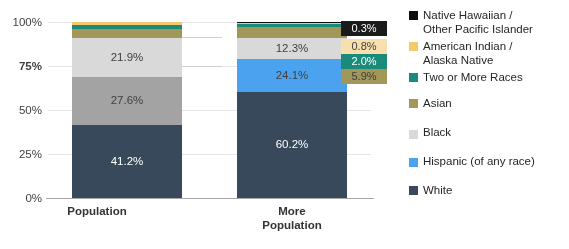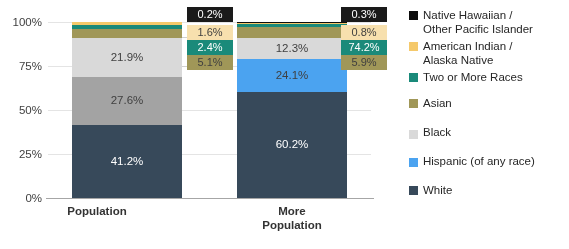--- a/index.html
+++ b/index.html
@@ -135,21 +135,21 @@
 
 <div id="chart-root">
 
   <div class="gridline" style="top:22px;"></div>
   <div class="gridline" style="top:66px;"></div>
   <div class="gridline" style="top:110px;"></div>
   <div class="gridline" style="top:154px;"></div>
   <div class="gridline baseline" style="top:198px;"></div>
 
   <div class="y-tick" style="top:22px;">100%</div>
-  <div class="y-tick" style="top:66px;">75%</div>
+  <div class="y-tick" style="top:66px;font-weight:bold;">75%</div>
   <div class="y-tick" style="top:110px;">50%</div>
   <div class="y-tick" style="top:154px;">25%</div>
   <div class="y-tick" style="top:198px;">0%</div>
 
   <div class="bar" style="left:72px; top:22px; height:176px;">
     <div class="seg" style="height:0.35px;  background:#0d0d0d;"></div>
     <div class="seg" style="height:2.82px;  background:#f5c96b;"></div>
     <div class="seg" style="height:4.22px;  background:#1a8a7a;"></div>
     <div class="seg" style="height:8.98px;  background:#a09758;"></div>
     <div class="seg" style="height:38.54px; background:#d9d9d9;">
@@ -158,26 +158,20 @@
     <div class="seg" style="height:48.58px; background:#a3a3a3;">
       <span class="seg-label dark">27.6%</span>
     </div>
     <div class="seg" style="height:72.51px; background:#37495a;">
       <span class="seg-label light">41.2%</span>
     </div>
   </div>
 
   <div class="leader" style="left:182px; top:37px; width:40px;"></div>
   <div class="leader" style="left:182px; top:66px; width:40px;"></div>
-  <div class="callout-stack" style="left:187px; top:7px;">
-    <div class="callout light-text" style="background:#1a1a1a; margin-bottom:3px;">0.2%</div>
-    <div class="callout dark-text" style="background:#f7e0ae;">1.6%</div>
-    <div class="callout light-text" style="background:#1a8a7a;">2.4%</div>
-    <div class="callout dark-text" style="background:#a09758;">5.1%</div>
-  </div>
 
   <div class="cat-label" style="left:22px; top:204px;">
     <div>Population</div>
   </div>
 
   <div class="bar" style="left:237px; top:22px; height:196px;">
     <div class="seg" style="height:0.53px;  background:#0d0d0d;"></div>
     <div class="seg" style="height:1.41px;  background:#f5c96b;"></div>
     <div class="seg" style="height:3.52px;  background:#1a8a7a;"></div>
     <div class="seg" style="height:10.38px; background:#a09758;"></div>
@@ -187,24 +181,24 @@
     <div class="seg" style="height:32.56px; background:#4ba3f0;">
       <span class="seg-label dark">24.1%</span>
     </div>
     <div class="seg" style="height:105.95px; background:#37495a;">
       <span class="seg-label light">60.2%</span>
     </div>
   </div>
 
   <div class="leader" style="left:346px; top:31px; width:28px;"></div>
   <div class="leader" style="left:346px; top:61px; width:28px;"></div>
-  <div class="callout-stack" style="left:341px; top:7px;">
+  <div class="callout-stack" style="left:341px; top:21px;">
     <div class="callout light-text" style="background:#1a1a1a; margin-bottom:3px;">0.3%</div>
     <div class="callout dark-text" style="background:#f7e0ae;">0.8%</div>
-    <div class="callout light-text" style="background:#1a8a7a;">74.2%</div>
+    <div class="callout light-text" style="background:#1a8a7a;">2.0%</div>
     <div class="callout dark-text" style="background:#a09758;">5.9%</div>
   </div>
 
   <div class="cat-label" style="left:217px; top:204px;">
     <div>More</div>
     <div>Population</div>
   </div>
 
   <div id="legend">
     <div class="legend-item">

